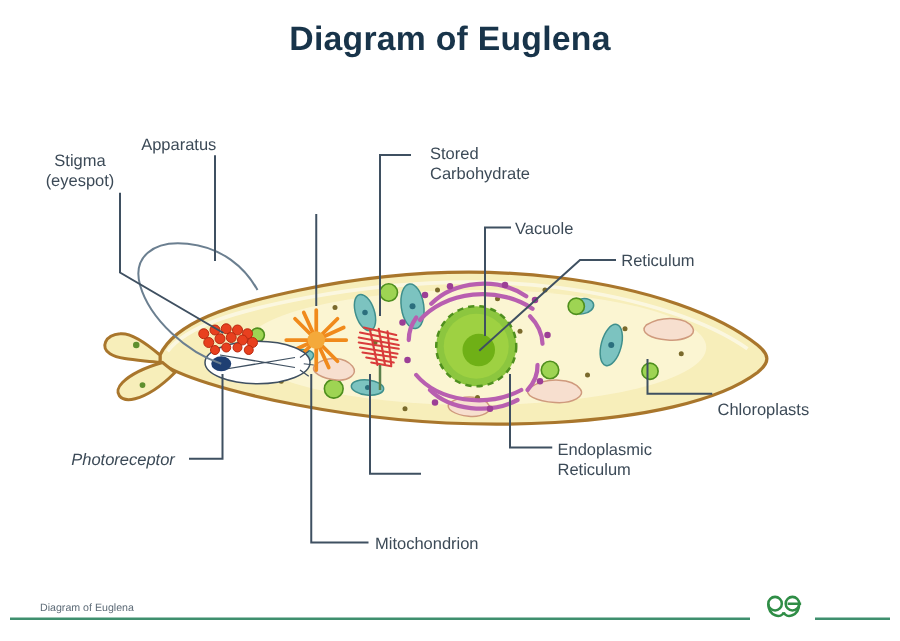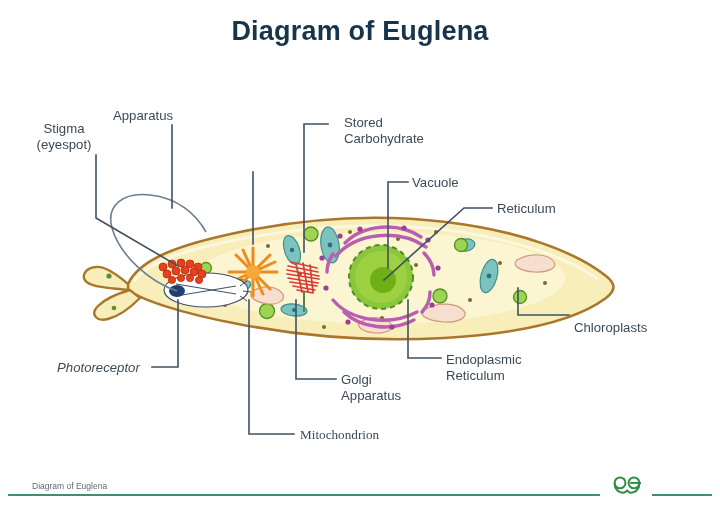--- a/index.html
+++ b/index.html
@@ -225,23 +225,21 @@
   <div class="lbl c" style="left:18px;top:121px;width:92px;">Stigma
 (eyespot)</div>
   <div class="lbl c" style="left:95px;top:108px;width:96px;">Apparatus</div>
   <div class="lbl" style="left:344px;top:115px;">Stored
 Carbohydrate</div>
   <div class="lbl" style="left:412px;top:175px;">Vacuole</div>
   <div class="lbl" style="left:497px;top:201px;">Reticulum</div>
   <div class="lbl" style="left:574px;top:308px;margin-top:12px;">Chloroplasts</div>
   <div class="lbl" style="left:446px;top:352px;">Endoplasmic
 Reticulum</div>
-  <div class="lbl" style="left:341px;top:372px;">Golgi
-Apparatus</div>
-  <div class="lbl" style="left:300px;top:427px;font-family:Liberation Serif, serif;">Mitochondrion</div>
+  <div class="lbl" style="left:300px;top:427px;">Mitochondrion</div>
   <div class="lbl" style="left:57px;top:360px;font-style:italic;">Photoreceptor</div>
 
   <div id="footer">
     <div id="footrule"></div>
     <div id="footrule2"></div>
     <div id="footcap">Diagram of Euglena</div>
     <svg id="gfg" viewBox="0 0 44 30">
       <g fill="none" stroke="#2f8d46" stroke-width="2.6">
         <circle cx="13" cy="11" r="7"></circle>
         <circle cx="31" cy="11" r="7"></circle>

